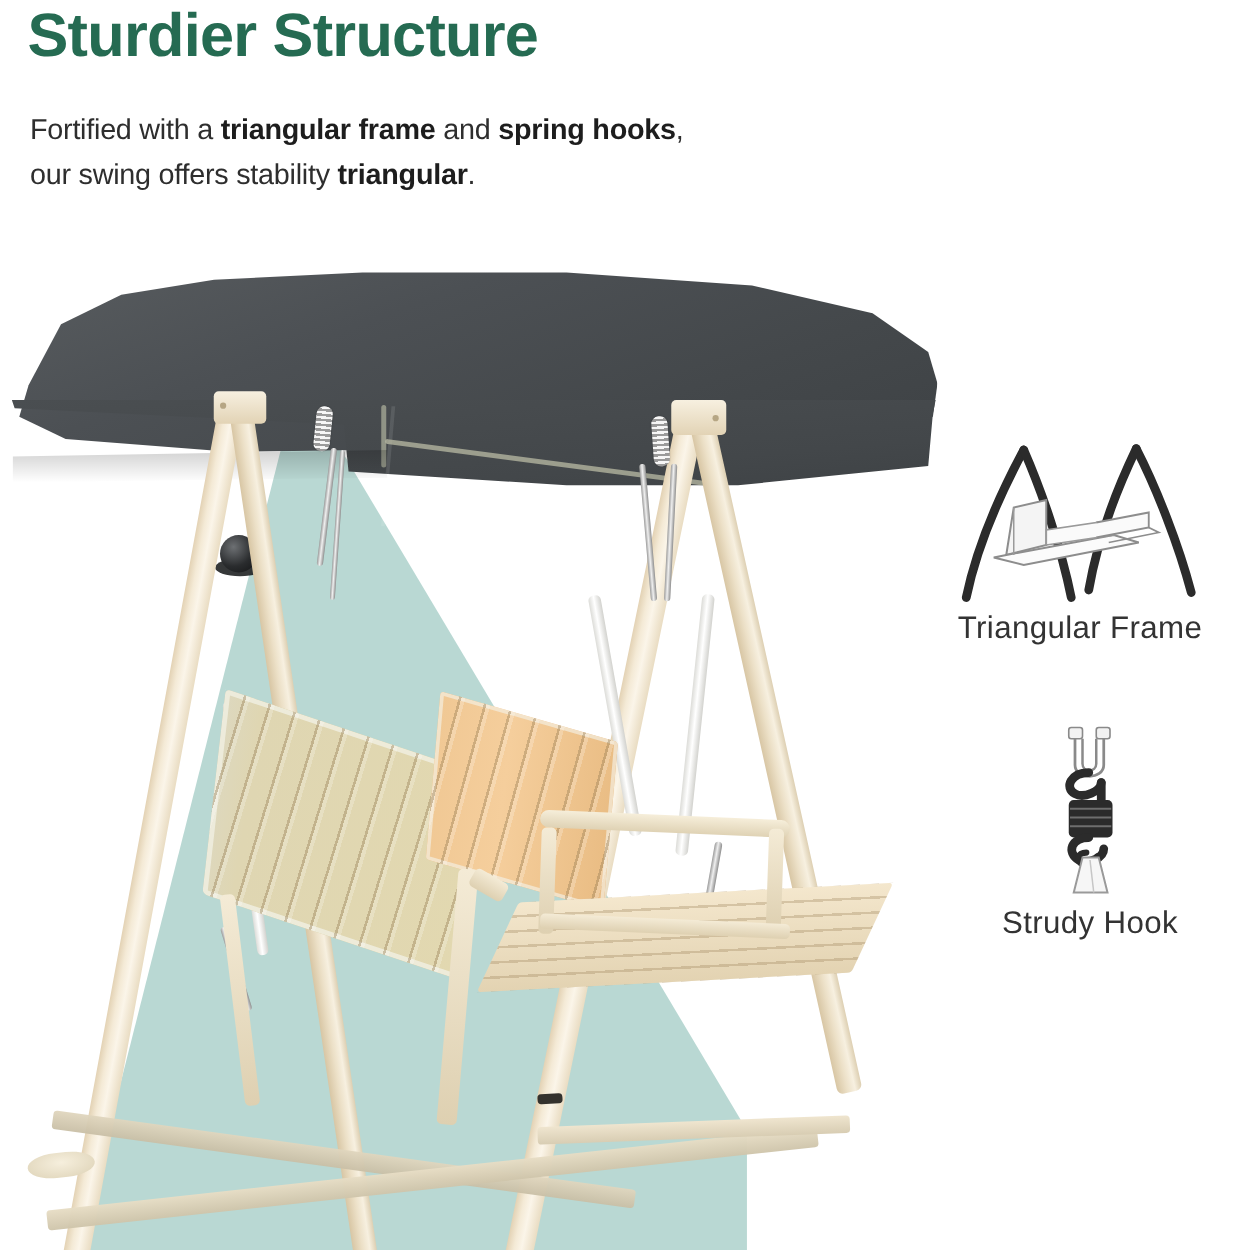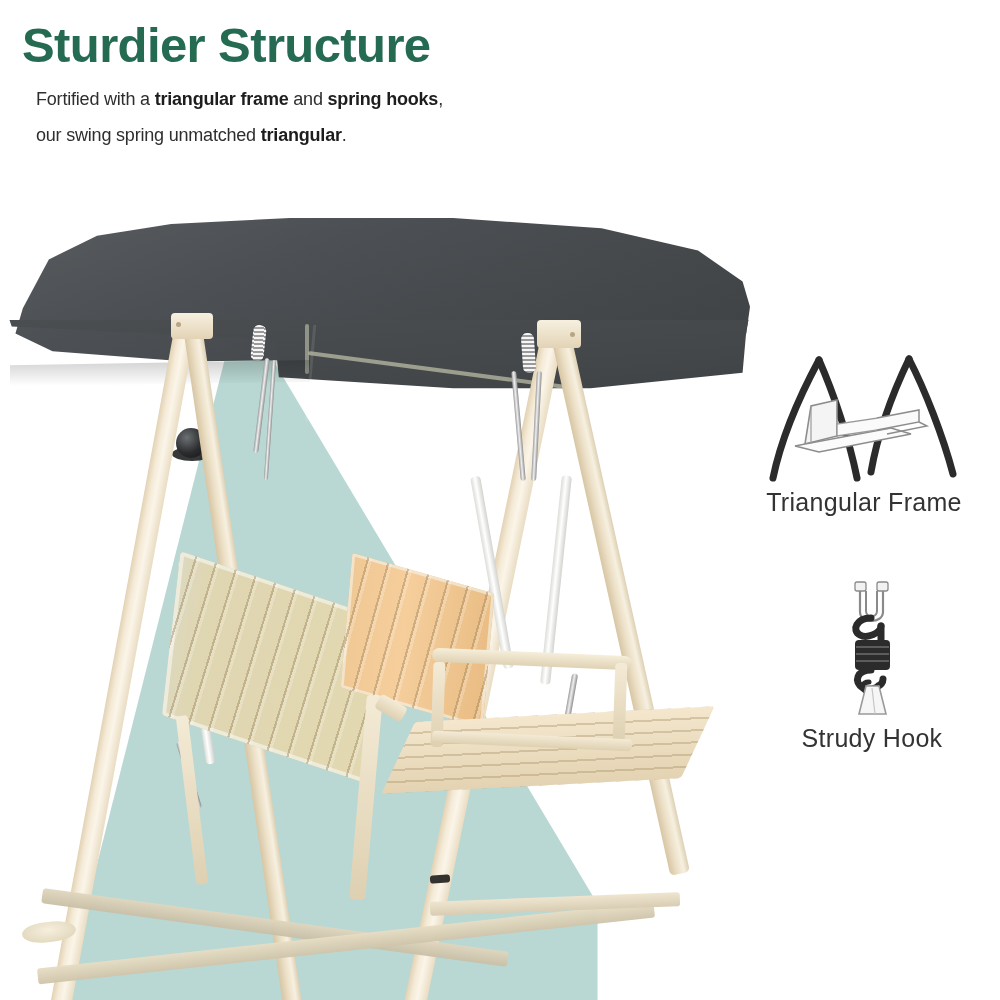--- a/index.html
+++ b/index.html
@@ -16,33 +16,33 @@
     position: relative;
     width: 1000px;
     height: 1000px;
     background: #ffffff;
   }
 
   
   .headline {
     position: absolute;
     left: 22px;
-    top: 18px;
+    top: 2px;
     font-size: 49px;
     font-weight: bold;
     letter-spacing: -0.6px;
     color: #256B52;
     line-height: 1.12;
     white-space: nowrap;
   }
 
   .subline {
     position: absolute;
-    left: 36px;
-    font-size: 18px;
+    left: 24px;
+    font-size: 23px;
     color: #2e2e2e;
     line-height: 1.33;
     white-space: nowrap;
     letter-spacing: -0.2px;
   }
   .subline.l1 { top: 88px; }
   .subline.l2 { top: 124px; }
   .subline b { font-weight: bold; color: #1d1d1d; }
 
   
@@ -281,21 +281,21 @@
 
 <div id="page">
 
   <div class="headline">Sturdier Structure</div>
 
   <div class="subline l1">
     <span>Fortified with a </span><b>triangular frame</b><span> and </span><b>spring hooks</b><span>,</span>
   </div>
 
   <div class="subline l2">
-    <span>our swing spring unmatched </span><b>triangular</b><span>.</span>
+    <span>our swing offers stability </span><b>triangular</b><span>.</span>
   </div>
 
   <div id="photo">
 
     <div class="mint-wedge"></div>
 
     <div class="canopy-wrap">
       <div class="canopy-top"></div>
       <div class="canopy-front"></div>
       <div class="canopy-crease"></div>

